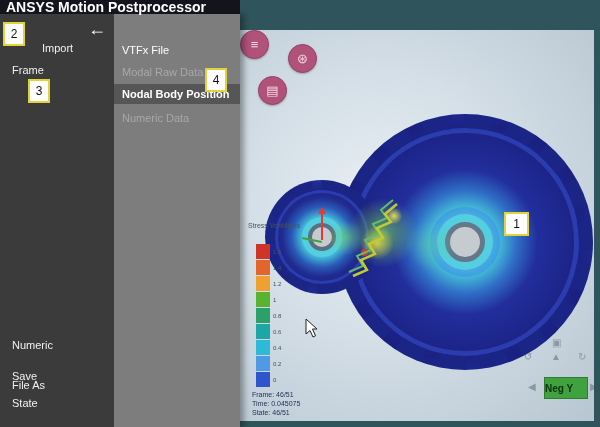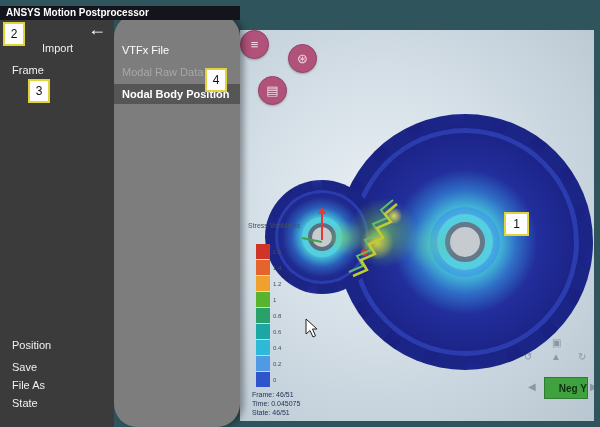--- a/index.html
+++ b/index.html
@@ -1,21 +1,21 @@
 <!DOCTYPE html>
 <html><head>
 <meta charset="utf-8">
 <style>
   html,body{margin:0;padding:0;background:#888;}
   #app{position:relative;width:600px;height:427px;overflow:hidden;background:#2f545b;
        font-family:"Liberation Sans",sans-serif;-webkit-font-smoothing:antialiased;}
 
   
   .titlebar{position:absolute;left:0;top:0;width:240px;height:14px;background:#14141d;
-            color:#fff;font-size:10px;font-weight:bold;line-height:14px;padding-left:6px;box-sizing:border-box;z-index:30;margin-top:6px;}
+            color:#fff;font-size:14px;font-weight:bold;line-height:14px;padding-left:6px;box-sizing:border-box;z-index:30;}
 
   
   .app-header{position:absolute;left:240px;top:0;width:360px;height:30px;background:#2f545b;z-index:5;}
 
   
   .viewport{position:absolute;left:240px;top:30px;width:354px;height:391px;overflow:hidden;z-index:4;
             background:radial-gradient(ellipse at 40% 45%, #eaf0f5 0%, #d3dee6 45%, #b8c6d1 100%);}
 
   
   .tool-btn{position:absolute;width:27px;height:27px;border-radius:50%;background:#b1527a;
@@ -60,32 +60,32 @@
   .lrow{display:flex;align-items:center;margin-bottom:1px;}
   .lsw{width:14px;height:15px;display:inline-block;}
   .ltick{font-size:6px;color:#44525c;margin-left:3px;}
 
   
   .status{position:absolute;left:12px;top:360px;font-size:7px;line-height:9px;color:#1c2f52;}
 
   
   .nav-icon{position:absolute;font-size:10px;color:#8a98a2;cursor:pointer;line-height:10px;}
   .negy-btn{position:absolute;left:304px;top:347px;width:42px;height:20px;background:#3fa23f;border:1px solid #2e7d32;
-            color:#10300f;font-size:10px;font-weight:bold;display:flex;align-items:center;justify-content:flex-end;cursor:pointer;}
+            color:#10300f;font-size:10px;font-weight:bold;display:flex;align-items:center;justify-content:flex-start;cursor:pointer;}
 
   
   .cursor{position:absolute;left:65px;top:288px;pointer-events:none;z-index:20;}
 
   
   .sidebar{position:absolute;left:0;top:14px;width:114px;height:413px;background:#3b3b3b;z-index:25;}
   .back-arrow{position:absolute;right:8px;top:6px;color:#fff;font-size:18px;line-height:18px;cursor:pointer;}
   .menu-item{position:absolute;left:12px;font-size:11px;color:#f0f0f0;cursor:pointer;white-space:nowrap;}
 
   .submenu{position:absolute;left:114px;top:14px;width:126px;height:413px;background:#7d7d7d;z-index:24;
-           box-shadow:4px 0 6px rgba(0,0,0,.35);border-radius:23px;}
+           box-shadow:4px 0 6px rgba(0,0,0,.35);}
   .sub-item{position:absolute;left:0;width:100%;box-sizing:border-box;padding:4px 0 4px 8px;font-size:11px;cursor:pointer;white-space:nowrap;}
   .sub-enabled{color:#ffffff;}
   .sub-disabled{color:#a8a8a8;cursor:default;}
   .sub-selected{color:#ffffff;font-weight:bold;background:#565656;}
 
   
   .callout{position:absolute;background:#fff;border:2px solid #e3d33a;color:#111;font-size:12px;
            width:18px;height:20px;display:flex;align-items:center;justify-content:center;z-index:40;}
   #callout-1{left:504px;top:212px;width:21px;}
   #callout-2{left:3px;top:22px;}
@@ -194,31 +194,32 @@
   </div>
 
   <div class="titlebar">
     <span>ANSYS Motion Postprocessor</span>
   </div>
 
   <div class="sidebar">
     <span class="back-arrow">←</span>
     <div class="menu-item" style="top:28px;margin-left:30px;">Import</div>
     <div class="menu-item" style="top:50px;">Frame</div>
-    <div class="menu-item" style="top:325px;">Position</div>
-    <div class="menu-item" style="top:347px;">Save</div>
+    <div class="menu-item" style="top:325px;">Numeric</div>
+    <div class="menu-item" style="top:356px;">Save</div>
     <div class="menu-item" style="top:365px;">File As</div>
     <div class="menu-item" style="top:383px;">State</div>
     <div class="menu-item" style="top:399px;margin-top:33px;">Exit</div>
   </div>
 
   <div class="submenu">
     <div class="sub-item sub-enabled" style="top:26px;">VTFx File</div>
     <div class="sub-item sub-disabled" style="top:48px;">Modal Raw Data</div>
     <div class="sub-item sub-selected" style="top:70px;">Nodal Body Position</div>
+    <div class="sub-item sub-disabled" style="top:94px;">Numeric Data</div>
   </div>
 
   <div class="callout" id="callout-1">1</div>
   <div class="callout" id="callout-2">2</div>
   <div class="callout" id="callout-3">3</div>
   <div class="callout" id="callout-4">4</div>
 
 </div>
 
 </body></html>

